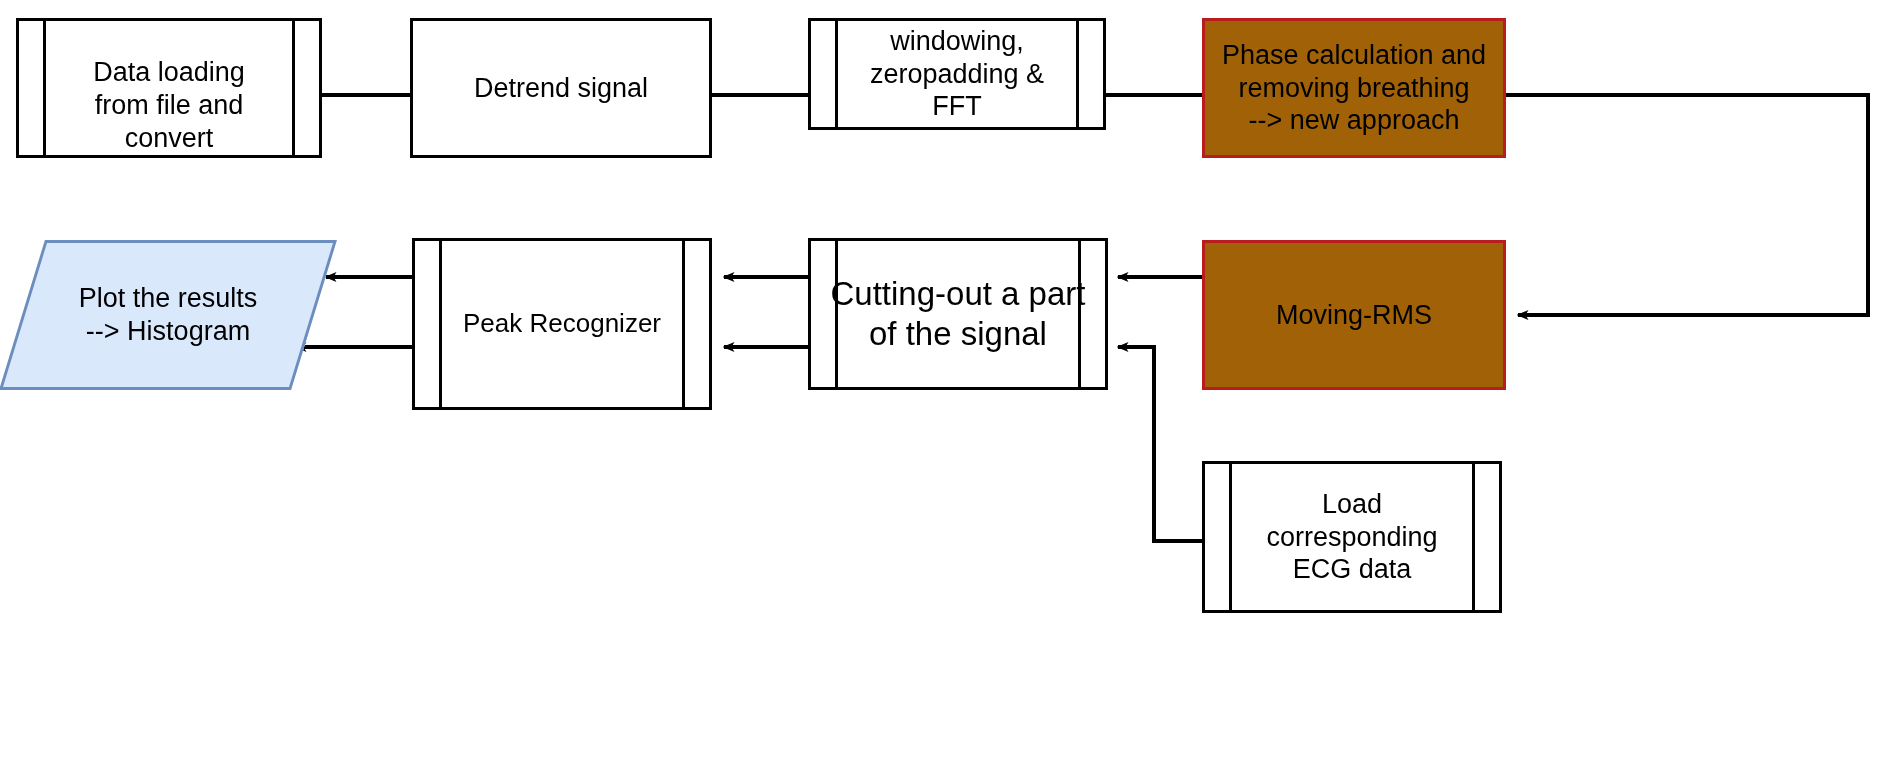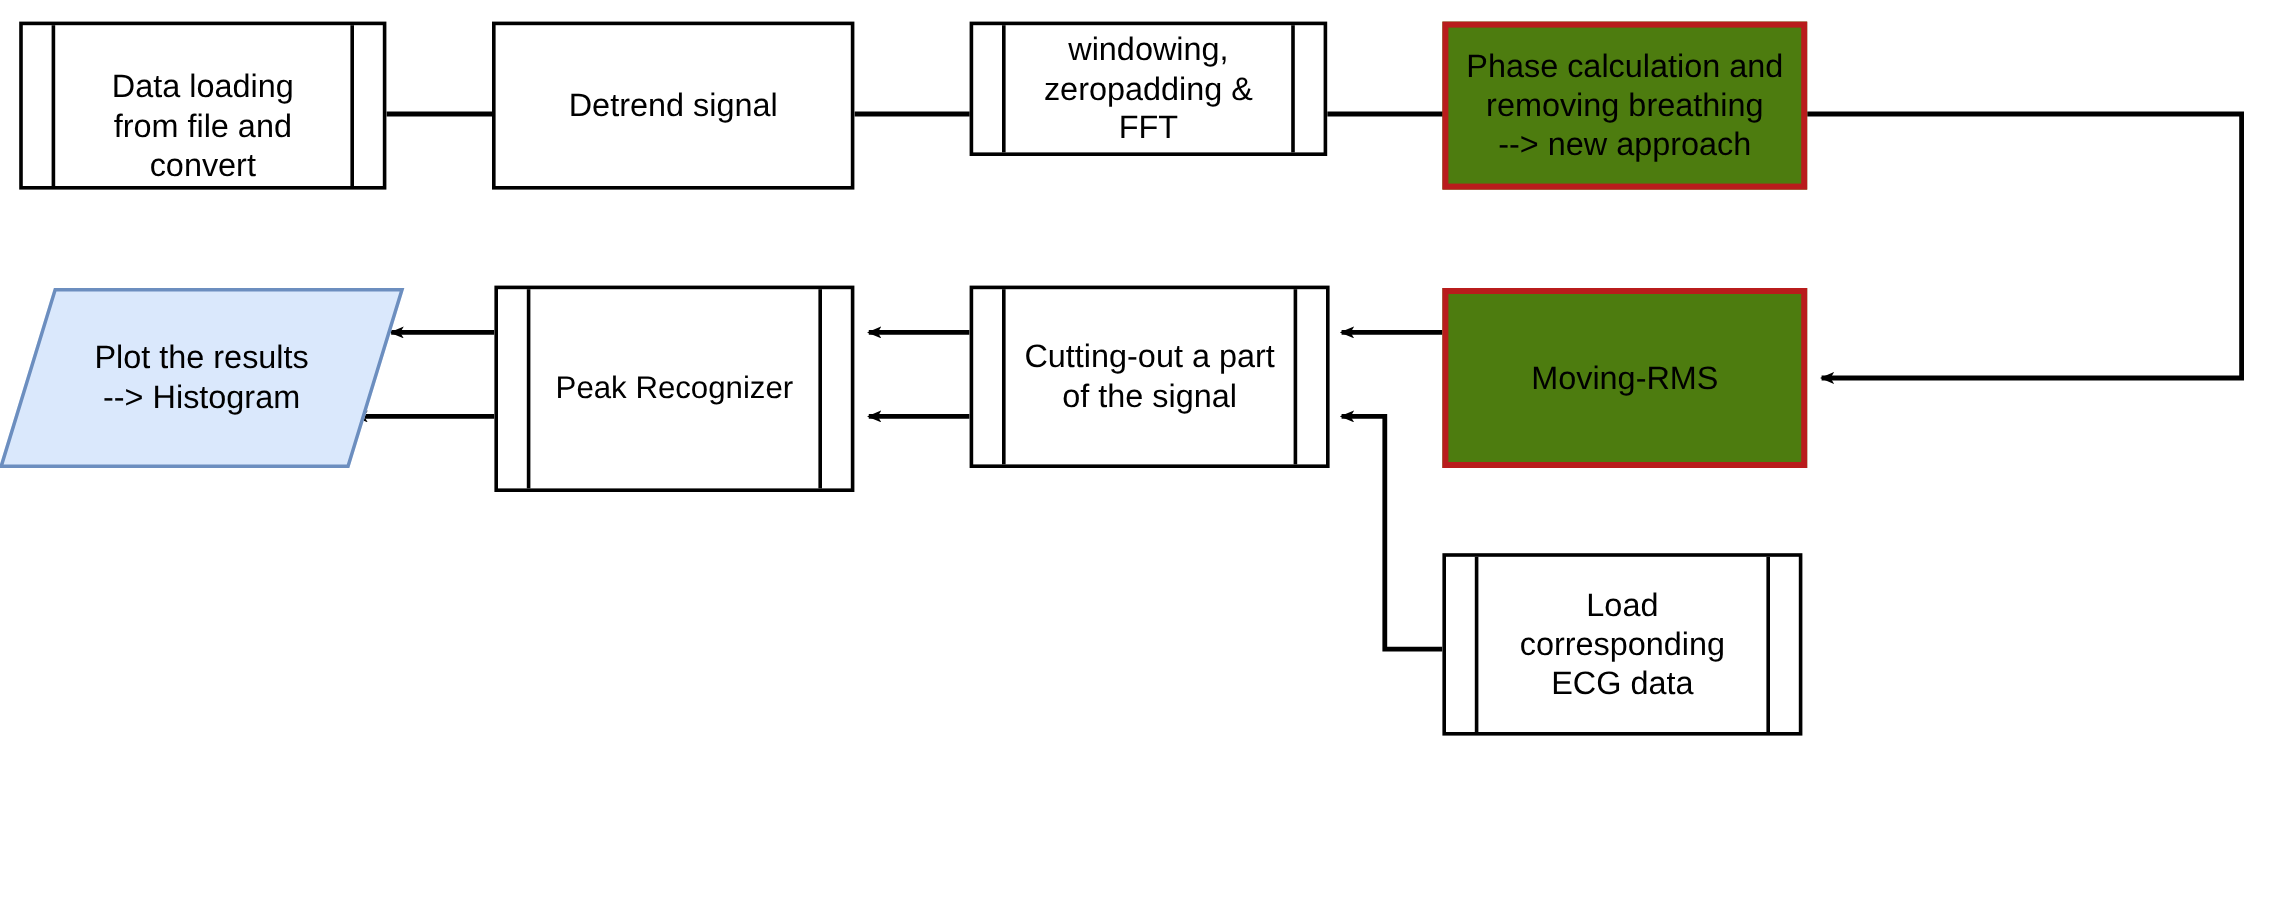--- a/index.html
+++ b/index.html
@@ -57,22 +57,22 @@
   }
   .subproc .bar.left  { left: 24px; }
   .subproc .bar.right { right: 24px; }
   .subproc .txt, .proc .txt, .hl .txt {
     position: relative;
     z-index: 2;
     padding: 0 6px;
   }
   
   .hl {
-    background: #4d7c0f;
-    border: 5px solid #b91c1c;
+    background: #a16207;
+    border: 3px solid #b91c1c;
   }
   
   .para {
     position: absolute;
     display: flex;
     align-items: center;
     justify-content: center;
     text-align: center;
     color: #000000;
     line-height: 1.22;
@@ -158,21 +158,21 @@
     <span class="txt">Plot the results
 --&gt; Histogram</span>
   </div>
 
   <div class="node subproc" style="left:412px; top:238px; width:300px; height:172px; font-size:26px;">
     <span class="bar left"></span>
     <span class="bar right"></span>
     <span class="txt">Peak Recognizer</span>
   </div>
 
-  <div class="node subproc" style="left:808px; top:238px; width:300px; height:152px; font-size:27px;">
+  <div class="node subproc" style="left:808px; top:238px; width:300px; height:152px; font-size:33px;">
     <span class="bar left"></span>
     <span class="bar right"></span>
     <span class="txt">Cutting-out a part
 of the signal</span>
   </div>
 
   <div class="node hl" style="left:1202px; top:240px; width:304px; height:150px; font-size:27px;">
     <span class="txt">Moving-RMS</span>
   </div>
 

